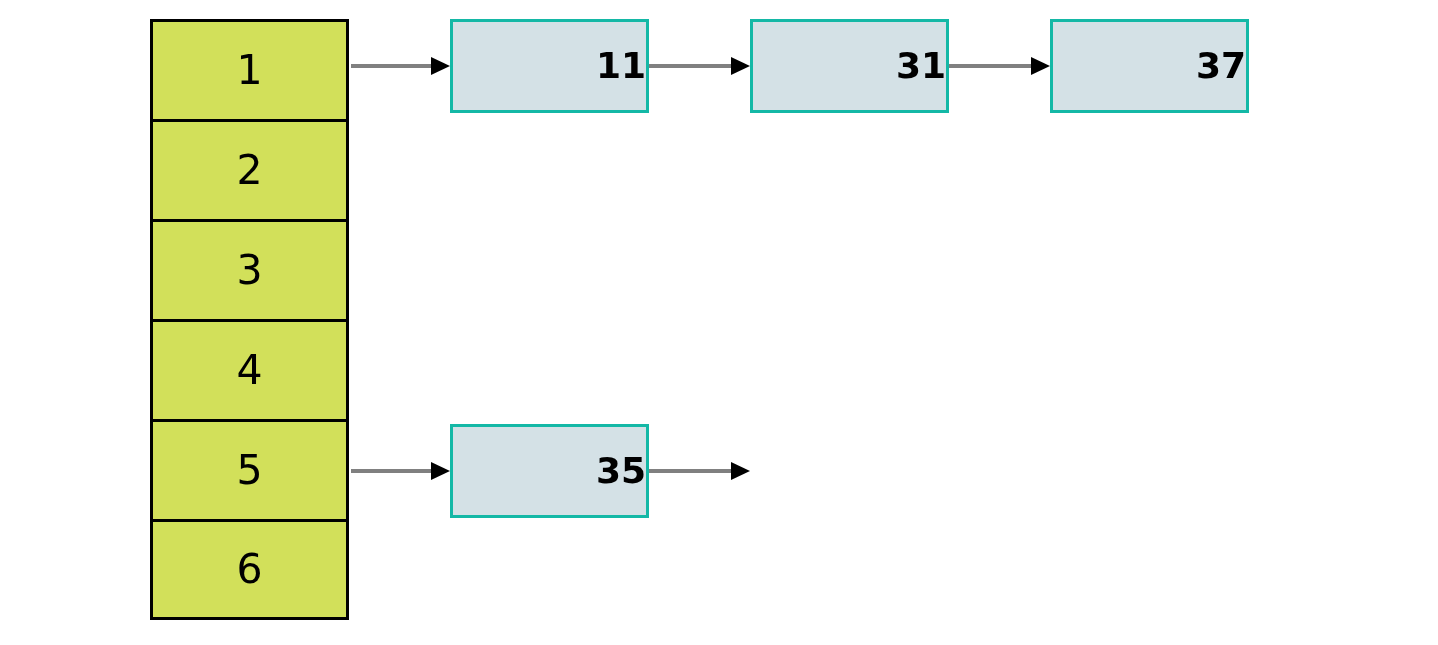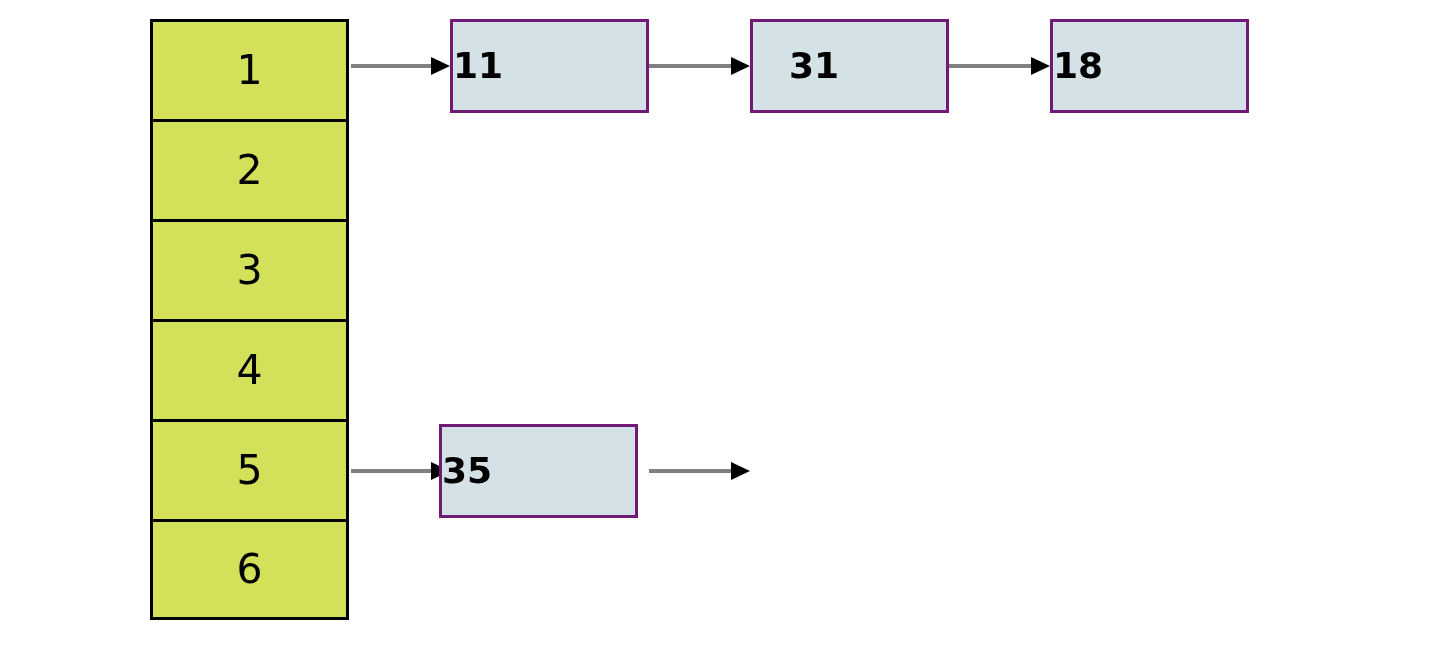--- a/index.html
+++ b/index.html
@@ -51,24 +51,24 @@
     letter-spacing: 0;
   }
 
   
   .node {
     position: absolute;
     width: 199px;
     height: 94px;
     box-sizing: border-box;
     background: #d4e1e6;
-    border: 3px solid #701a75;
+    border: 3px solid #14b8a6;
     display: flex;
     align-items: center;
-    justify-content: flex-start;
+    justify-content: flex-end;
   }
   .node-label {
     font-size: 36px;
     font-weight: bold;
     color: #000000;
     line-height: 1;
   }
 
   
   .arrow {
@@ -136,29 +136,29 @@
   <div class="node" style="left:750px; top:19px;padding-left:36px;">
     <span class="node-label">31</span>
   </div>
 
   <div class="arrow" style="left:949px; top:54px; width:101px;">
     <div class="arrow-shaft" style="width:84px;"></div>
     <div class="arrow-head" style="left:82px;"></div>
   </div>
 
   <div class="node" style="left:1050px; top:19px;">
-    <span class="node-label">18</span>
+    <span class="node-label">37</span>
   </div>
 
   <div class="arrow" style="left:351px; top:459px; width:99px;">
     <div class="arrow-shaft" style="width:82px;"></div>
     <div class="arrow-head" style="left:80px;"></div>
   </div>
 
-  <div class="node" style="left:439px; top:424px;">
+  <div class="node" style="left:450px; top:424px;">
     <span class="node-label">35</span>
   </div>
 
   <div class="arrow" style="left:649px; top:459px; width:101px;">
     <div class="arrow-shaft" style="width:84px;"></div>
     <div class="arrow-head" style="left:82px;"></div>
   </div>
 
 
 </div>

